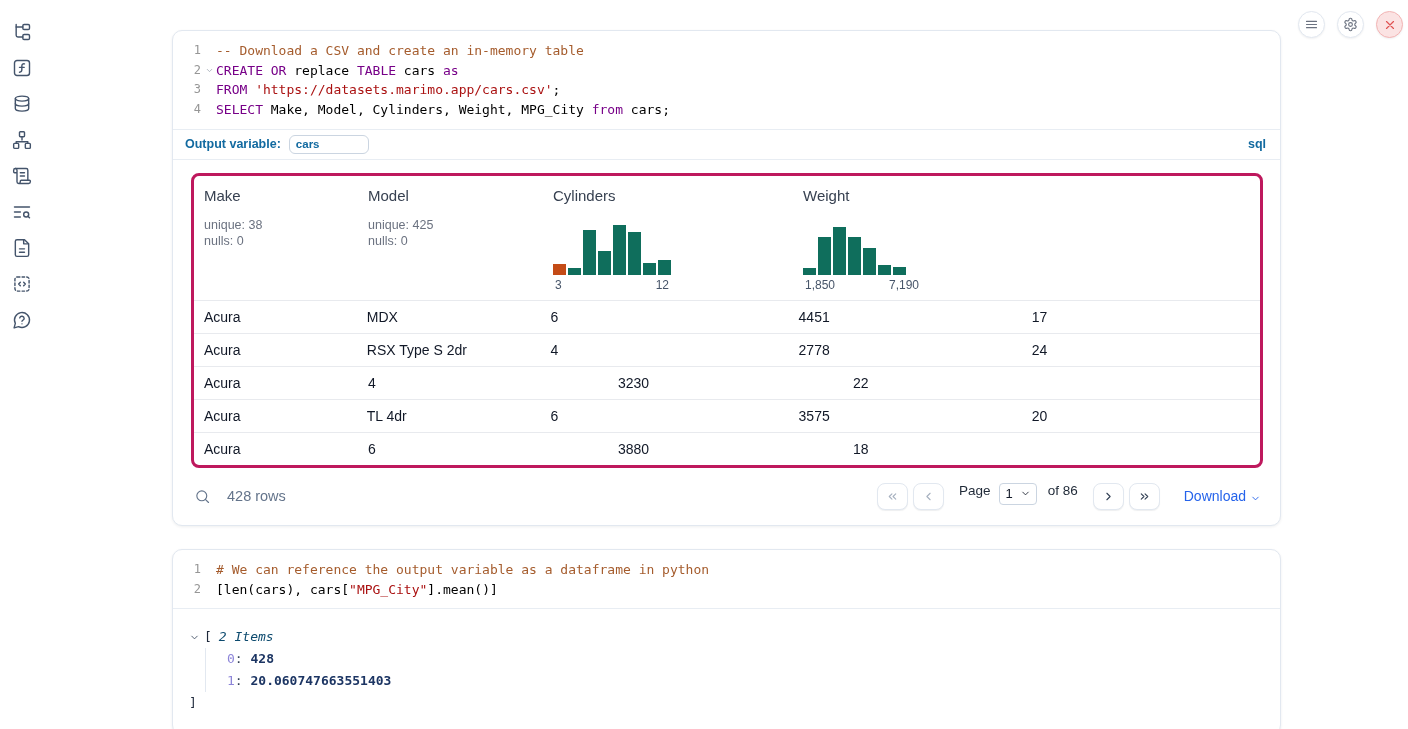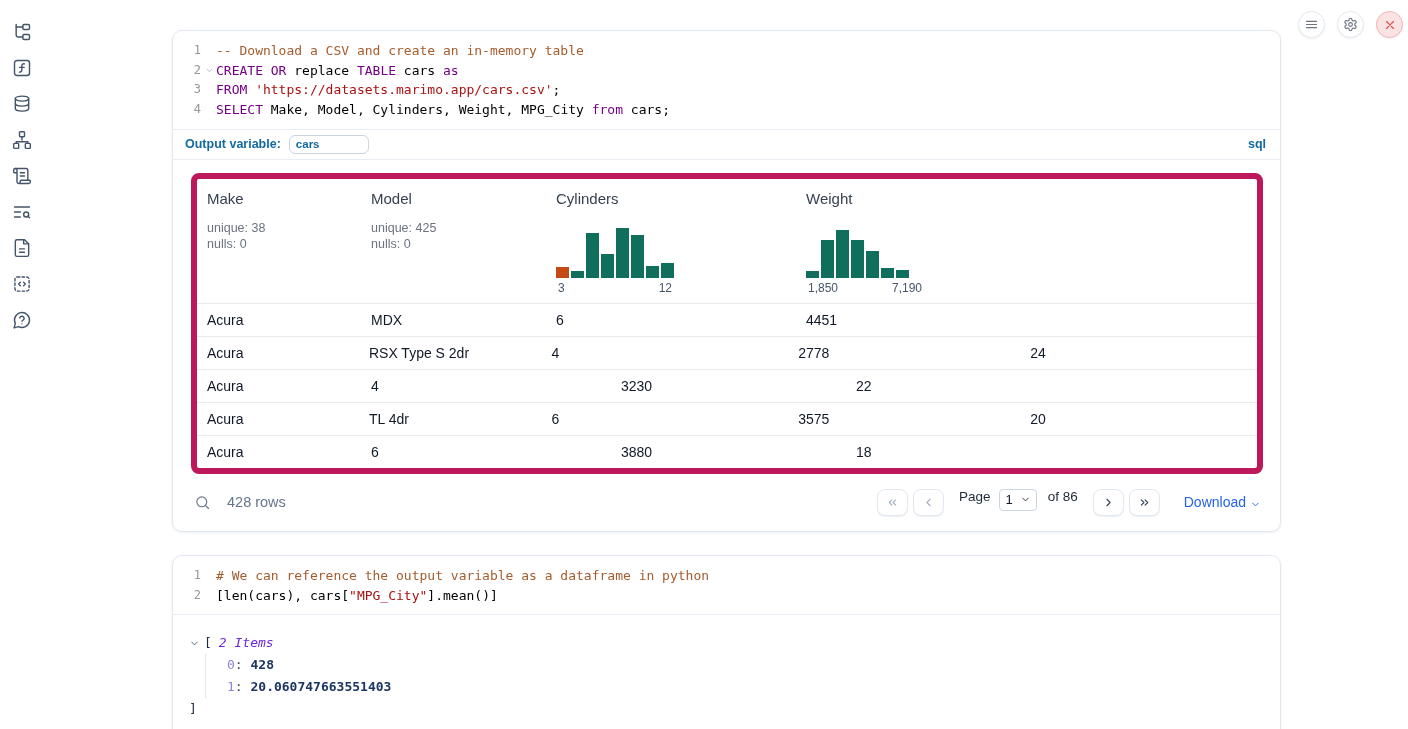--- a/index.html
+++ b/index.html
@@ -50,21 +50,21 @@
   .outvar-input { margin-left:8px; width:80px; height:19px; border:1px solid #cbd5e1;
     border-radius:6px; font-size:11.5px; font-weight:bold; color:#126aa0;
     padding:0 6px; font-family:"Liberation Sans", sans-serif; outline:none; }
   .spacer { flex:1; }
   .lang-tag { color:#126aa0; font-weight:bold; font-size:12.5px; cursor:pointer; }
 
   
   .cell-output { border-top:1px solid #e8edf3; padding:13px 17px 13px 18px; }
 
   
-  .table-card { border:6px solid #be185d; border-radius:8px; overflow:hidden; }
+  .table-card { border:3px solid #be185d; border-radius:8px; overflow:hidden; }
   .thead { display:flex; height:124px; }
   .th { padding:11px 10px 8px 10px; display:flex; flex-direction:column; }
   .th-name { font-size:15px; color:#374151; cursor:pointer; }
   .th-stats { margin-top:13px; font-size:12.5px; color:#6b7280; line-height:16.5px; }
   .hist-wrap { margin-top:auto; }
   .hist-bars { display:flex; align-items:flex-end; gap:2px; height:50px; width:118px; }
   .hist-bar { width:13px; flex:none; }
   .hist-axis { display:flex; justify-content:space-between; width:118px;
     font-size:12px; color:#475569; margin-top:3px; padding:0 2px; }
   .tr { display:flex; border-top:1px solid #e8eaee; height:33px; cursor:pointer; }
@@ -90,21 +90,21 @@
   .download { display:flex; align-items:flex-end; gap:4px; color:#2563eb; font-size:14px;
     margin-left:24px; cursor:pointer; }
   .download svg { stroke:#2563eb; fill:none; stroke-width:2; stroke-linecap:round; stroke-linejoin:round; }
 
   
   .py-output { border-top:1px solid #e8edf3; padding:17px 18px 20px 16px;
     font-family:"DejaVu Sans Mono", monospace; font-size:13px; line-height:22px; color:#1e293b; }
   .tree-open { display:flex; align-items:center; }
   .tree-caret { margin-right:4px; cursor:pointer; }
   .tree-caret svg { stroke:#475569; fill:none; stroke-width:2; stroke-linecap:round; stroke-linejoin:round; }
-  .tree-meta { color:#6d28d9; font-style:italic; margin-left:7px; }
+  .tree-meta { color:#0c4a6e; font-style:italic; margin-left:7px; }
   .tree-items { margin-left:16px; border-left:1px solid #e2e8f0; padding-left:21px; }
   .tree-key { color:#8c84d8; }
   .tree-colon { color:#334155; }
   .tree-val { color:#1c3563; font-weight:bold; }
   .tree-close { color:#1e293b; }
 </style>
 </head>
 <body>
 
 <div class="sidebar">
@@ -285,20 +285,21 @@
                 </div>
               </div>
             </div>
           </div>
         <div id="table-body">
             <div class="tr">
               <div class="td" style="width: 164px;">Acura</div>
               <div class="td" style="width: 185px;">MDX</div>
               <div class="td" style="width: 250px;">6</div>
               <div class="td" style="width: 235px;">4451</div>
+              <div class="td" style="width: 240px;">17</div>
             </div>
             <div class="tr">
               <div class="td" style="width: 164px;">Acura</div>
               <div class="td" style="width: 185px;">RSX Type S 2dr</div>
               <div class="td" style="width: 250px;">4</div>
               <div class="td" style="width: 235px;">2778</div>
               <div class="td" style="width: 240px;">24</div>
             </div>
             <div class="tr">
               <div class="td" style="width: 164px;">Acura</div>

